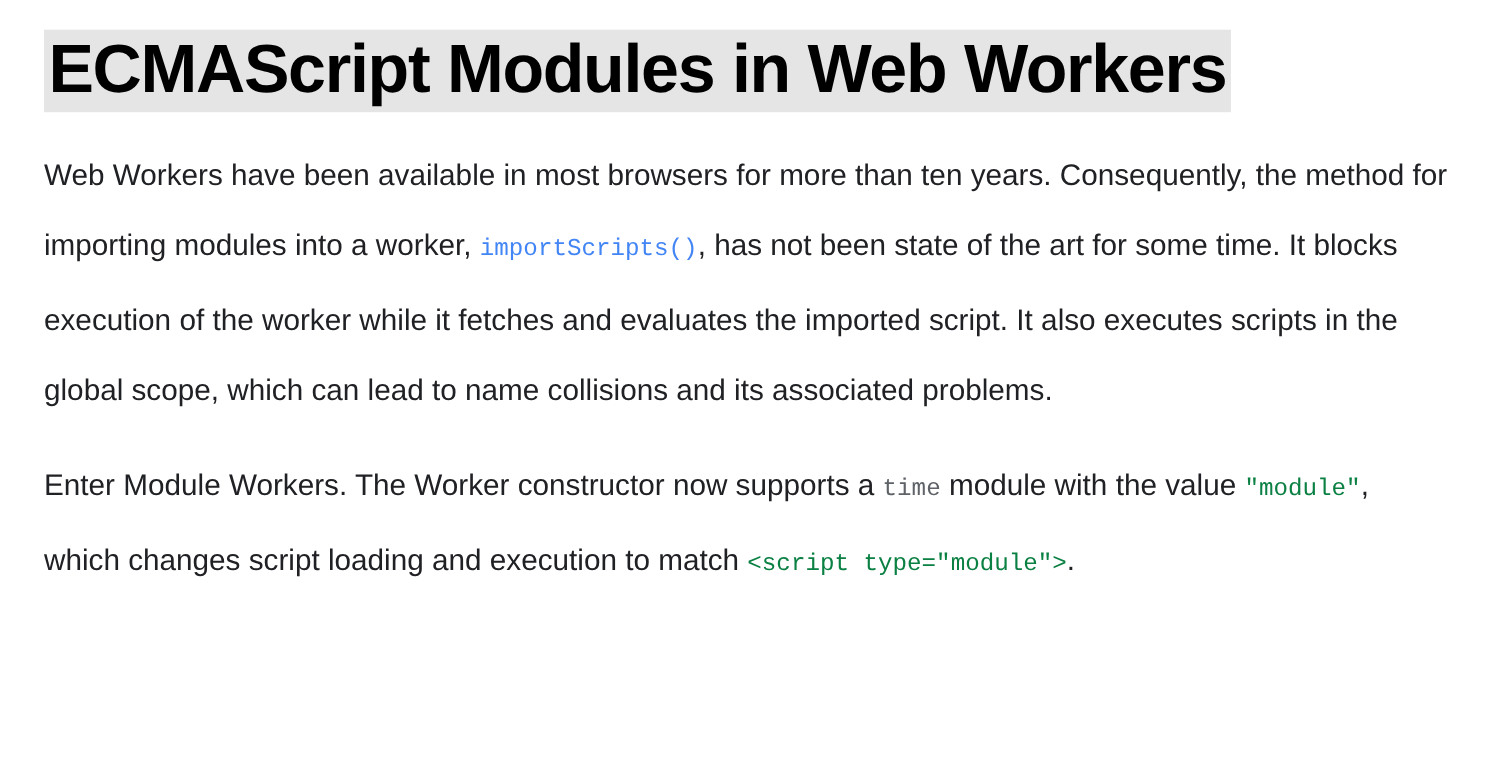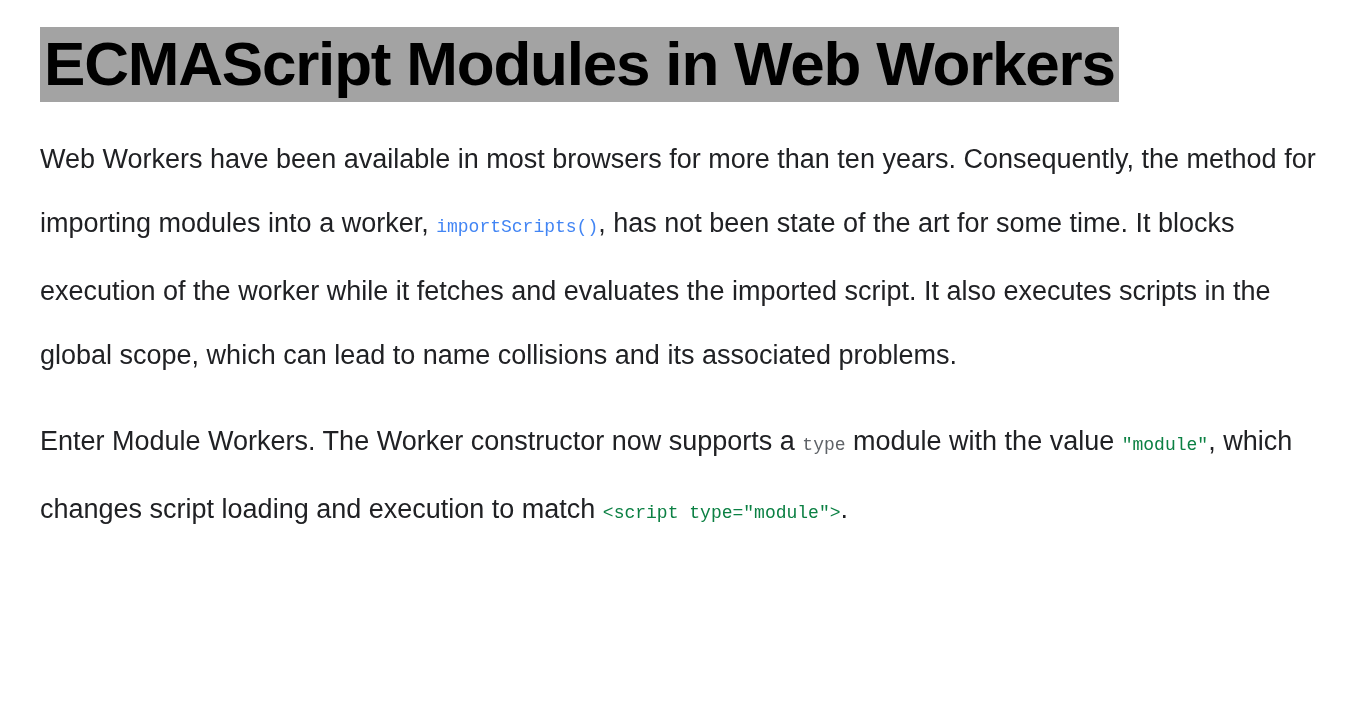--- a/index.html
+++ b/index.html
@@ -25,36 +25,36 @@
     font-weight: 700;
     letter-spacing: -1.2px;
     margin: 0 0 34px 0;
     color: #000000;
     display: inline;
   }
   .title-wrap {
     margin: 0 0 28px 0;
   }
   .title-hl {
-    background: #a3a3a3;
+    background: #e5e5e5;
     padding: 2px 4px 4px 4px;
     box-decoration-break: clone;
     -webkit-box-decoration-break: clone;
   }
   p.para {
     font-size: 27px;
     line-height: 64px;
     margin: 0 0 22px 0;
     color: #202124;
     font-weight: 400;
     max-width: 1300px;
   }
   code.code {
     font-family: "Liberation Mono", monospace;
-    font-size: 18px;
+    font-size: 22px;
     letter-spacing: 0px;
   }
   code.code-blue {
     color: #4285f4;
   }
   code.code-grey {
     color: #5f6368;
   }
   code.code-green {
     color: #0b8043;
@@ -64,15 +64,15 @@
 <body>
 
 <div class="page">
 
   <div class="title-wrap">
     <h1 class="title"><span class="title-hl">ECMAScript Modules in Web Workers</span></h1>
   </div>
 
   <p class="para"><span>Web Workers have been available in most browsers for more than ten years. Consequently, the method for importing modules into a worker, </span><code class="code code-blue">importScripts()</code><span>, has not been state of the art for some time. It blocks execution of the worker while it fetches and evaluates the imported script. It also executes scripts in the global scope, which can lead to name collisions and its associated problems.</span></p>
 
-  <p class="para"><span>Enter Module Workers. The Worker constructor now supports a </span><code class="code code-grey">type</code><span> module with the value </span><code class="code code-green">"module"</code><span>, which changes script loading and execution to match </span><code class="code code-green">&lt;script type="module"&gt;</code><span>.</span></p>
+  <p class="para"><span>Enter Module Workers. The Worker constructor now supports a </span><code class="code code-grey">time</code><span> module with the value </span><code class="code code-green">"module"</code><span>, which changes script loading and execution to match </span><code class="code code-green">&lt;script type="module"&gt;</code><span>.</span></p>
 
 </div>
 
 </body></html>

